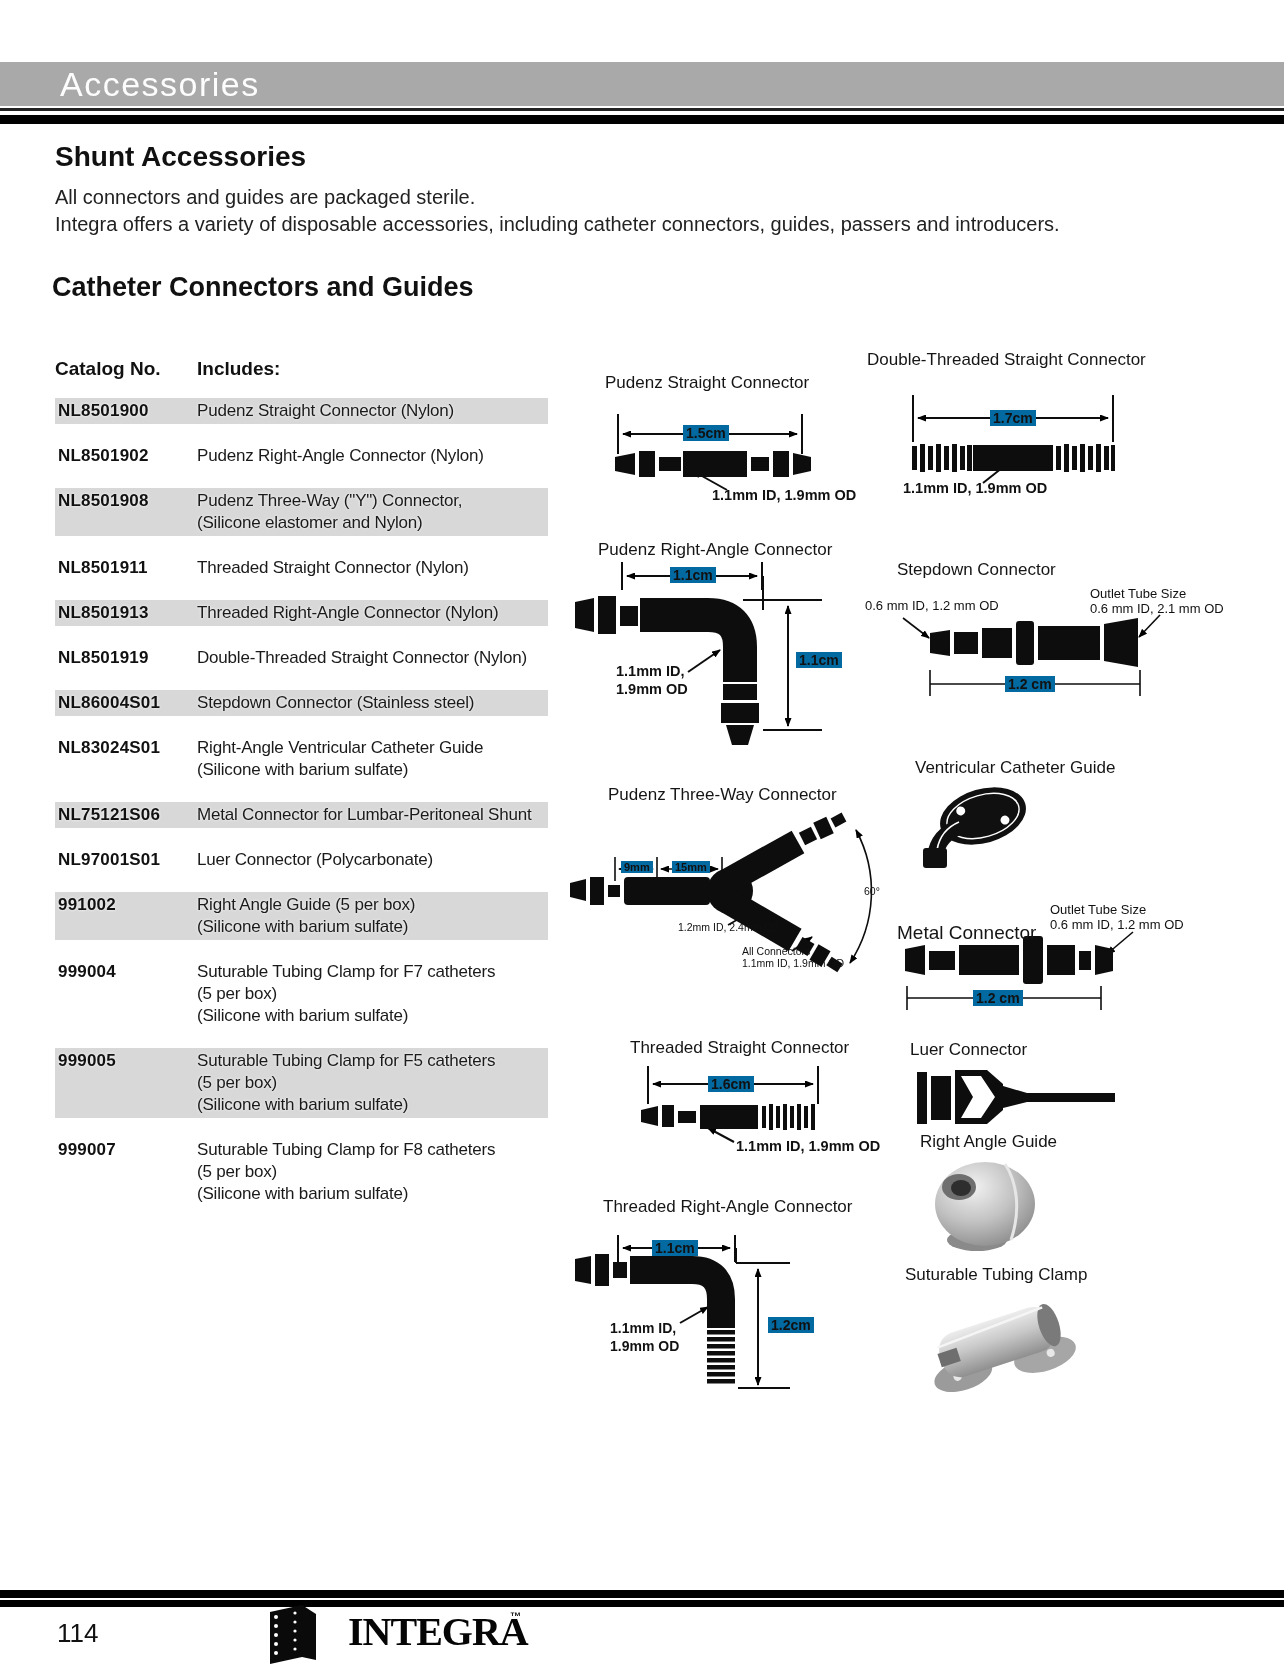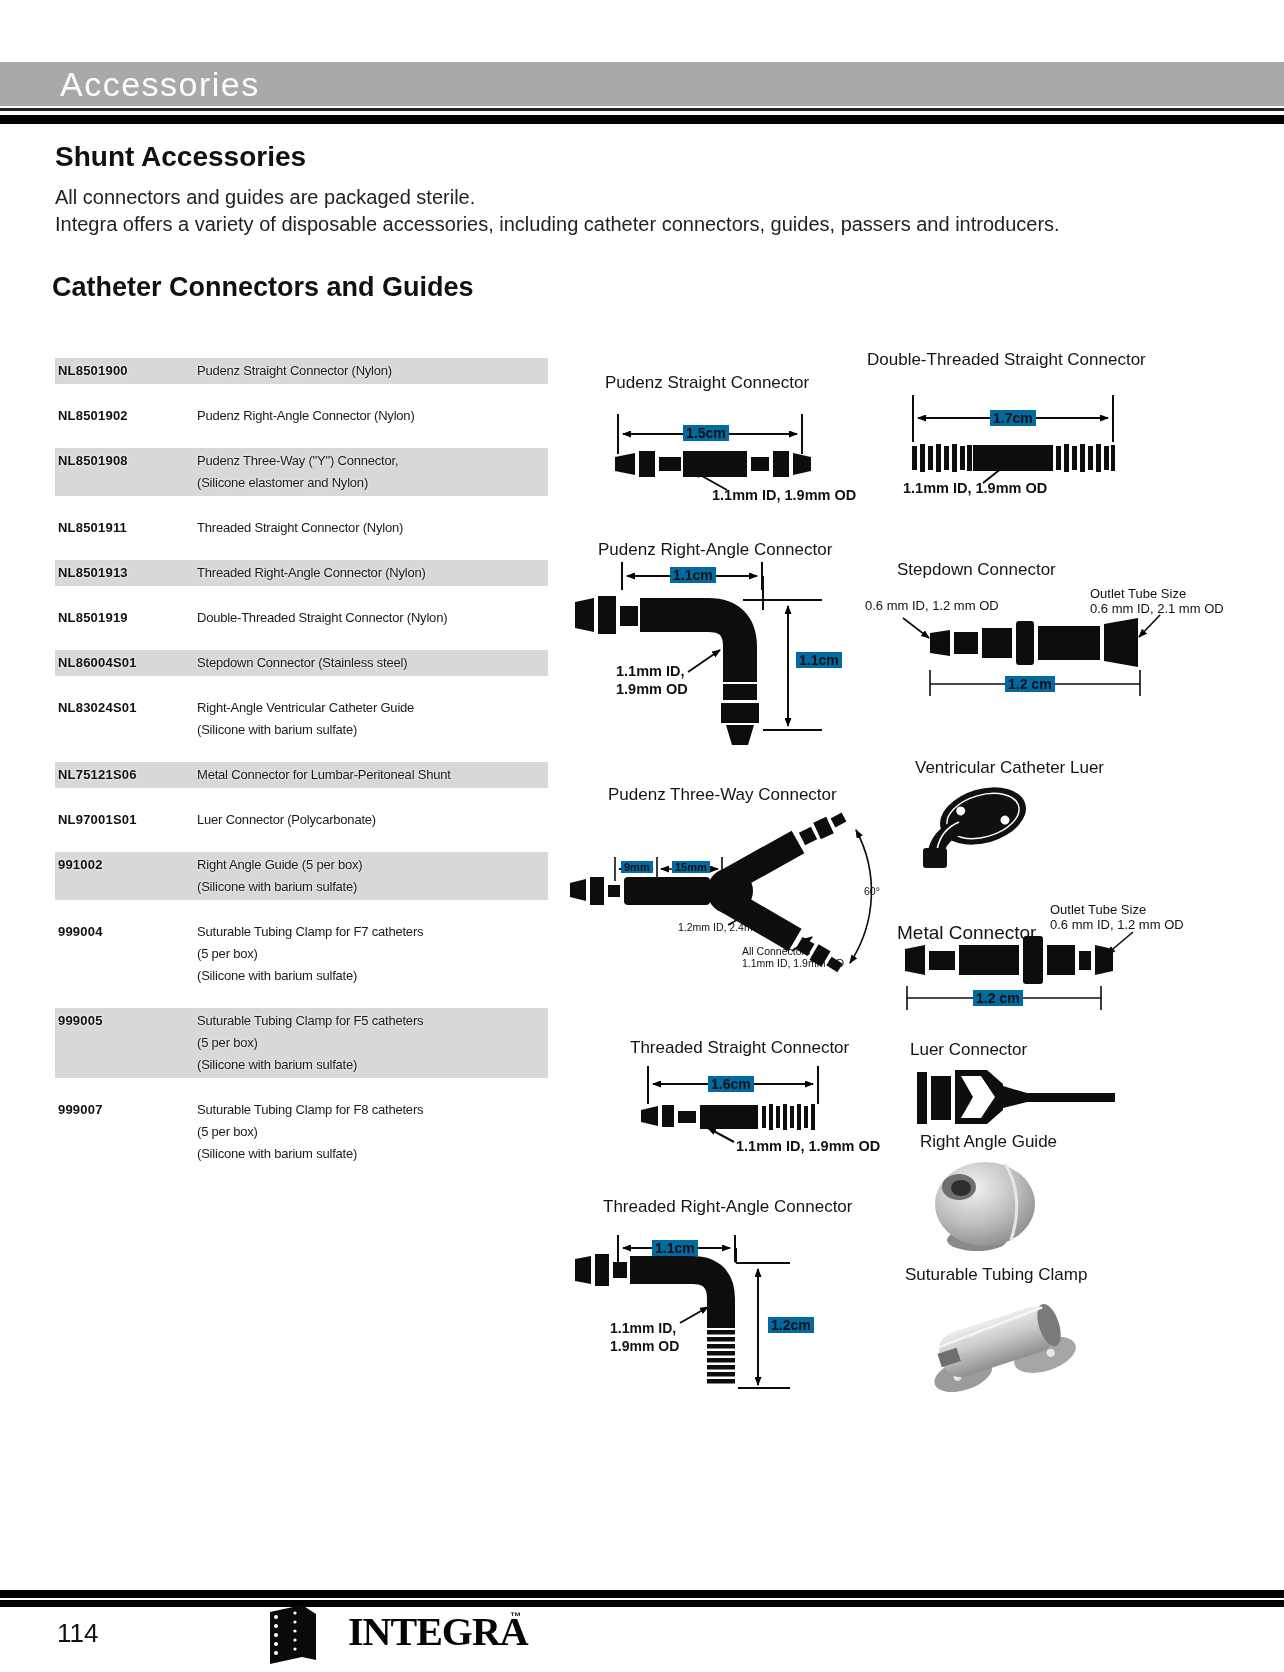--- a/index.html
+++ b/index.html
@@ -9,21 +9,21 @@
   .banner-title{position:absolute;left:60px;top:3px;font-size:34px;letter-spacing:1.5px;color:#fdfdfd;}
   .rule-thin{position:absolute;left:0;top:108px;width:1284px;height:3px;background:#222;}
   .rule-thick{position:absolute;left:0;top:115px;width:1284px;height:9px;background:#000;}
   .h1{position:absolute;left:55px;top:141px;font-size:28px;font-weight:bold;}
   .intro{position:absolute;left:55px;top:184px;font-size:20px;line-height:27px;color:#222;}
   .h2{position:absolute;left:52px;top:272px;font-size:27px;font-weight:bold;}
   
   .tbl{position:absolute;left:55px;top:358px;width:493px;}
   .tbl-head{display:flex;font-size:19px;font-weight:bold;margin-bottom:18px;}
   .tbl-head .c1{width:142px;flex:none;}
-  .trow{display:flex;padding:2px 0 2px 3px;margin-bottom:19px;font-size:13px;line-height:22px;justify-content:center;}
+  .trow{display:flex;padding:2px 0 2px 3px;margin-bottom:19px;font-size:17px;line-height:22px;justify-content:center;}
   .trow .cat{width:139px;flex:none;font-weight:bold;letter-spacing:.2px;}
   .trow .inc{flex:1;white-space:pre;color:#1a1a1a;letter-spacing:-0.2px;}
   .trow.shaded{background:#d8d8d8;}
   .trow.shaded .cat,.trow.shaded .inc{text-shadow:0 0 3px #fff;}
   
   .fig{position:absolute;}
   .fig svg{position:absolute;left:0;top:0;}
   .fig-title{position:absolute;font-size:17px;color:#151515;white-space:nowrap;}
   .dim{position:absolute;font-size:14px;font-weight:bold;background:#0369a1;padding:0 3px;white-space:nowrap;}
   .note{position:absolute;font-size:14.5px;font-weight:bold;white-space:nowrap;}
@@ -51,20 +51,24 @@
   <div class="rule-thick"></div>
 
   <div class="h1">Shunt Accessories</div>
   <div class="intro">
     <div>All connectors and guides are packaged sterile.</div>
     <div>Integra offers a variety of disposable accessories, including catheter connectors, guides, passers and introducers.</div>
   </div>
   <div class="h2">Catheter Connectors and Guides</div>
 
   <div class="tbl">
+    <div class="tbl-head">
+      <div class="c1">Catalog No.</div>
+      <div>Includes:</div>
+    </div>
     <div class="trow shaded">
         <div class="cat">NL8501900</div>
         <div class="inc">Pudenz Straight Connector (Nylon)</div>
       </div>
     <div class="trow">
         <div class="cat">NL8501902</div>
         <div class="inc">Pudenz Right-Angle Connector (Nylon)</div>
       </div>
     <div class="trow shaded">
         <div class="cat">NL8501908</div>
@@ -304,21 +308,21 @@
       <g transform="rotate(-16 128 58)">
         <ellipse cx="128" cy="58" rx="44" ry="27" fill="#101010"></ellipse>
         <ellipse cx="128" cy="58" rx="37" ry="21" fill="none" stroke="#fff" stroke-width="1.4"></ellipse>
         <circle cx="108" cy="47" r="4.5" fill="#fff"></circle>
         <circle cx="148" cy="68" r="4.5" fill="#fff"></circle>
       </g>
       <path d="M106,68 C90,74 82,84 80,98" fill="none" stroke="#101010" stroke-width="16" stroke-linecap="round"></path>
       <path d="M104,64 C90,70 84,80 82,92" fill="none" stroke="#fff" stroke-width="1.6"></path>
       <rect x="68" y="90" width="24" height="20" rx="3" fill="#101010"></rect>
     </svg>
-    <span class="fig-title" style="left:60px;top:0;">Ventricular Catheter Luer</span>
+    <span class="fig-title" style="left:60px;top:0;">Ventricular Catheter Guide</span>
   </div>
 
   <div class="fig" style="left:855px;top:900px;width:430px;height:115px;">
     <svg width="430" height="115" viewBox="0 0 430 115">
       <defs>
           <marker id="a7" viewBox="0 0 9 7" refX="8" refY="3.5" markerWidth="9" markerHeight="7" markerUnits="userSpaceOnUse" orient="auto-start-reverse">
             <path d="M0,0L9,3.5L0,7Z"></path>
           </marker>
         </defs>
       <g stroke="#0d0d0d" stroke-width="1.6">

